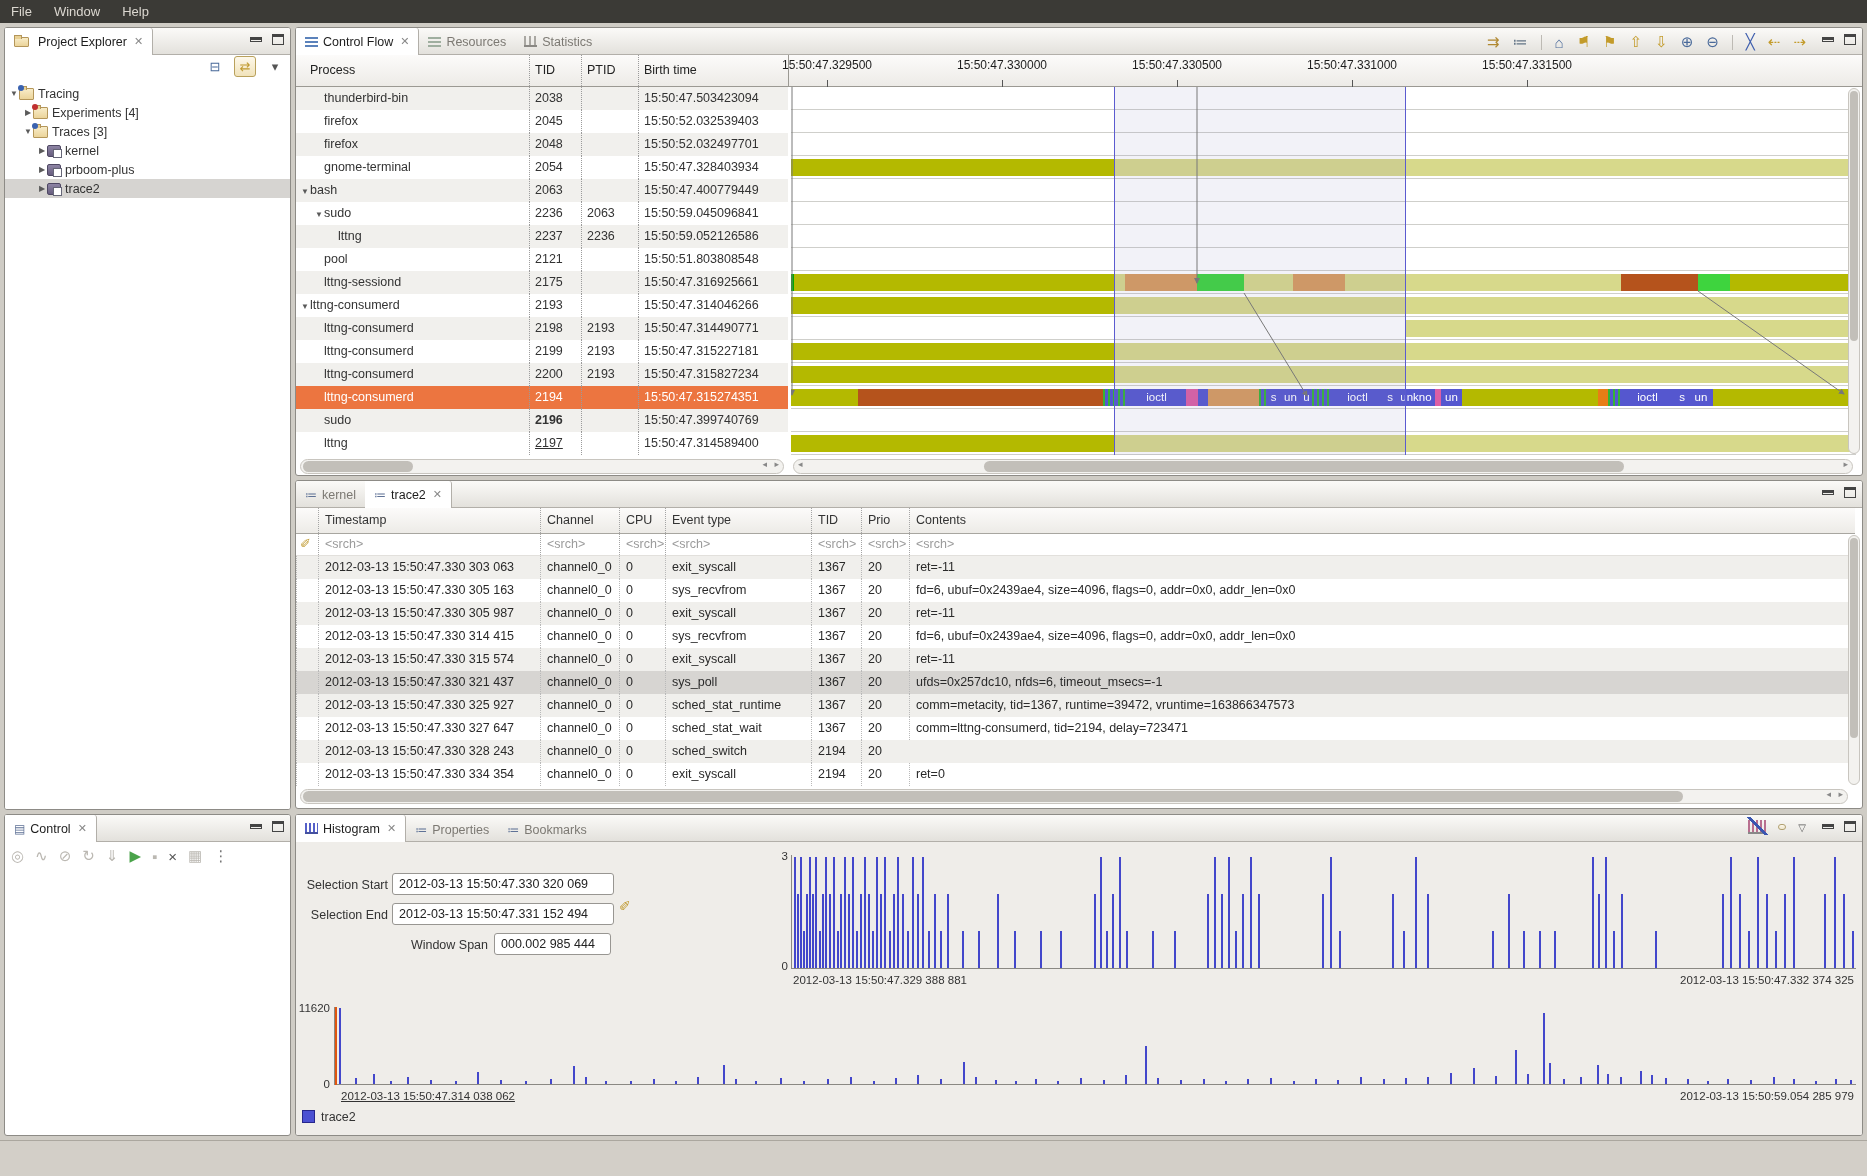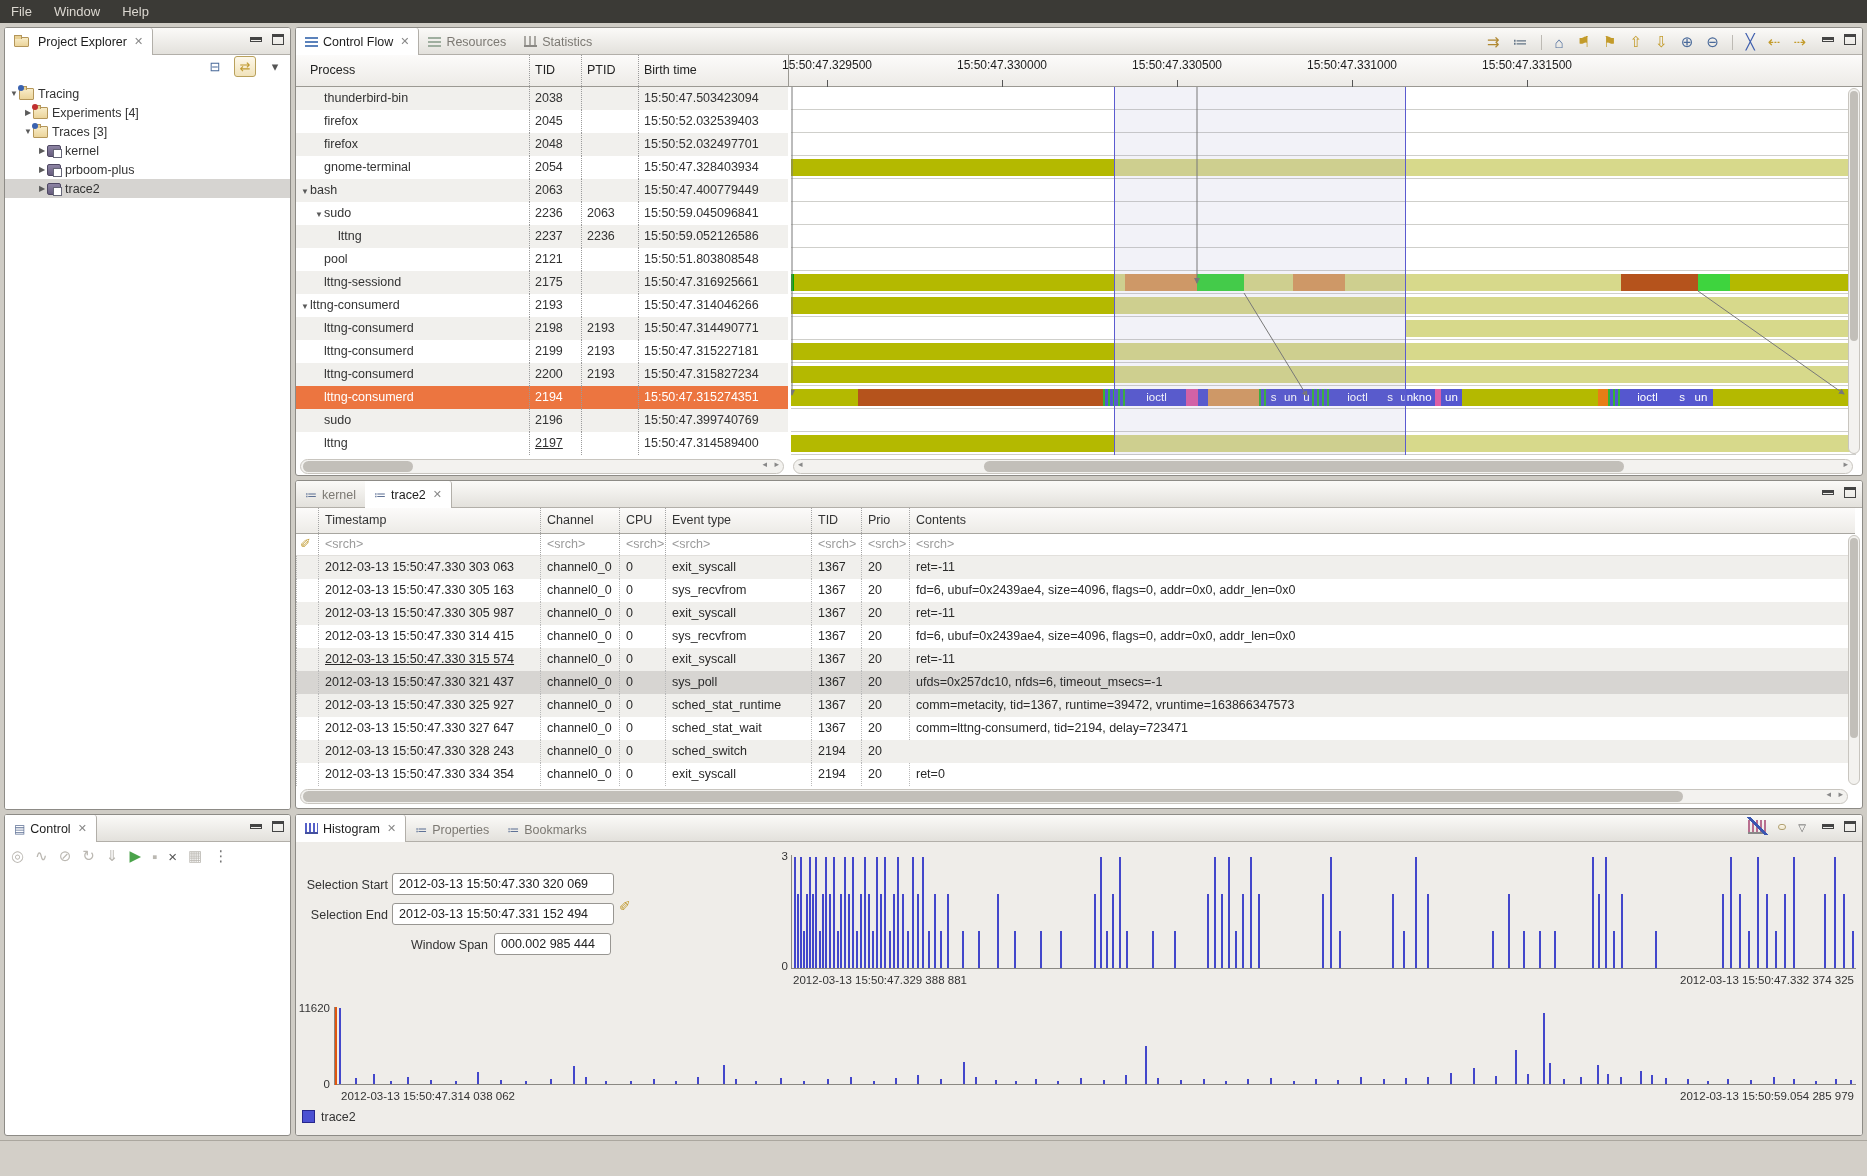--- a/index.html
+++ b/index.html
@@ -355,21 +355,21 @@
           <span class="p-cell" style="left: 18px; width: 215px;"><span class="twist" style="display: inline-block; font-size: 8px;"></span><span>lttng-consumerd</span></span>
           <span class="p-cell" style="left: 239px; width: 44px;">2194</span>
           <span class="p-cell" style="left: 291px; width: 49px;"></span>
           <span class="p-cell" style="left: 348px; width: 142px;">15:50:47.315274351</span>
           <span class="vline-dot" style="left: 233px;"></span>
           <span class="vline-dot" style="left: 285px;"></span>
           <span class="vline-dot" style="left: 342px;"></span>
         </div>
         <div class="p-row alt">
           <span class="p-cell" style="left: 18px; width: 215px;"><span class="twist" style="display: inline-block; font-size: 8px;"></span><span>sudo</span></span>
-          <span class="p-cell" style="left: 239px; width: 44px;">2196</span>
+          <span class="p-cell" style="left: 239px; width: 44px; font-weight: bold;">2196</span>
           <span class="p-cell" style="left: 291px; width: 49px;"></span>
           <span class="p-cell" style="left: 348px; width: 142px;">15:50:47.399740769</span>
           <span class="vline-dot" style="left: 233px;"></span>
           <span class="vline-dot" style="left: 285px;"></span>
           <span class="vline-dot" style="left: 342px;"></span>
         </div>
         <div class="p-row">
           <span class="p-cell" style="left: 18px; width: 215px;"><span class="twist" style="display: inline-block; font-size: 8px;"></span><span>lttng</span></span>
           <span class="p-cell" style="left: 239px; width: 44px; text-decoration: underline;">2197</span>
           <span class="p-cell" style="left: 291px; width: 49px;"></span>
@@ -551,21 +551,21 @@
           <span class="ev-cell" style="left: 22px; width: 222px;">2012-03-13 15:50:47.330 314 415</span>
           <span class="ev-cell" style="left: 244px; width: 79px;">channel0_0</span>
           <span class="ev-cell" style="left: 323px; width: 46px;">0</span>
           <span class="ev-cell" style="left: 369px; width: 146px;">sys_recvfrom</span>
           <span class="ev-cell" style="left: 515px; width: 50px;">1367</span>
           <span class="ev-cell" style="left: 565px; width: 48px;">20</span>
           <span class="ev-cell" style="left: 613px; width: 922px;">fd=6, ubuf=0x2439ae4, size=4096, flags=0, addr=0x0, addr_len=0x0</span>
         </div>
         <div class="ev-row alt">
           <span class="ev-cell first" style="left: 0px; width: 22px;"></span>
-          <span class="ev-cell" style="left: 22px; width: 222px; text-decoration: underline;">2012-03-13 15:50:47.330 315 574</span>
+          <span class="ev-cell" style="left: 22px; width: 222px;">2012-03-13 15:50:47.330 315 574</span>
           <span class="ev-cell" style="left: 244px; width: 79px;">channel0_0</span>
           <span class="ev-cell" style="left: 323px; width: 46px;">0</span>
           <span class="ev-cell" style="left: 369px; width: 146px;">exit_syscall</span>
           <span class="ev-cell" style="left: 515px; width: 50px;">1367</span>
           <span class="ev-cell" style="left: 565px; width: 48px;">20</span>
           <span class="ev-cell" style="left: 613px; width: 922px;">ret=-11</span>
         </div>
         <div class="ev-row selected">
           <span class="ev-cell first" style="left: 0px; width: 22px;"></span>
           <span class="ev-cell" style="left: 22px; width: 222px;">2012-03-13 15:50:47.330 321 437</span>
@@ -857,21 +857,21 @@
           <span class="bar" style="left: 1372px; height: 3px;"></span>
           <span class="bar" style="left: 1392px; height: 5px;"></span>
           <span class="bar" style="left: 1415px; height: 4px;"></span>
           <span class="bar" style="left: 1438px; height: 7px;"></span>
           <span class="bar" style="left: 1458px; height: 5px;"></span>
           <span class="bar" style="left: 1480px; height: 3px;"></span>
           <span class="bar" style="left: 1500px; height: 5px;"></span>
           <span class="bar" style="left: 1515px; height: 4px;"></span>
           <span style="position: absolute; left: 0px; top: 0px; width: 2px; height: 78px; background: rgb(224, 85, 16);"></span>
         </div>
-      <span class="time-lab" style="left:45px;top:248px;">2012-03-13 15:50:47.314 038 062</span>
+      <span class="time-lab" style="left:45px;top:248px;text-decoration:underline;">2012-03-13 15:50:47.314 038 062</span>
       <span class="time-lab" style="right:8px;top:248px;">2012-03-13 15:50:59.054 285 979</span>
 
       <span id="legend-swatch" style="left:6px;top:268px;"></span>
       <span style="position:absolute;left:25px;top:268px;font-size:12.5px;">trace2</span>
     </div>
   </div>
 
   <div style="position:absolute;left:0;top:1140px;width:100%;height:36px;background:#d3cfc8;border-top:1px solid #aba79f;"></div>
 
 </div>

